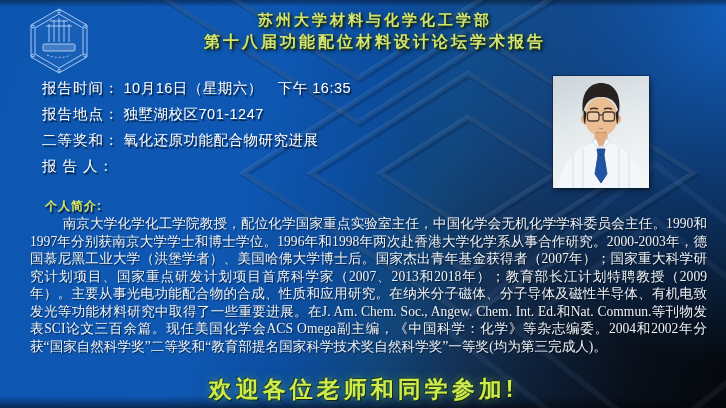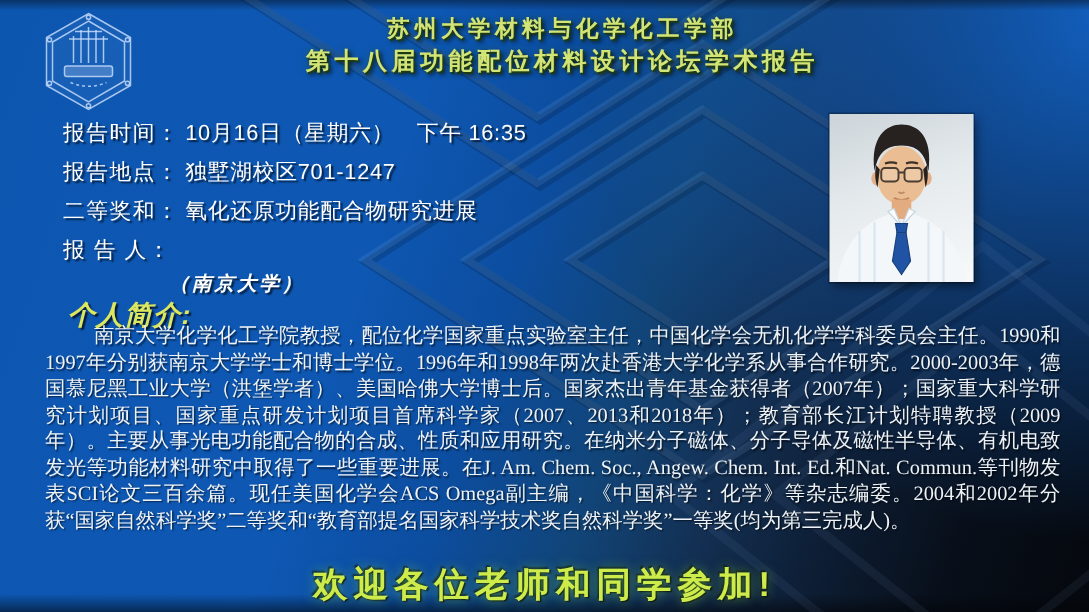--- a/index.html
+++ b/index.html
@@ -23,22 +23,22 @@
   .header .h3{font-size:16px;}
   .info{position:absolute;left:42px;top:79px;}
   .info-row{display:flex;height:26px;align-items:flex-start;
     color:#ffffff;font-weight:normal;font-size:14.5px;letter-spacing:1px;
     text-shadow:1.5px 1.5px 1px rgba(0,0,0,0.65);}
   .info-row .val{margin-left:4px;letter-spacing:0.5px;}
   .affiliation{
     position:absolute;left:113px;top:180px;color:#ffffff;font-weight:bold;font-style:italic;
     font-size:13px;letter-spacing:2px;text-shadow:1.5px 1.5px 1px rgba(0,0,0,0.65);}
   .bio-heading{
-    position:absolute;left:45px;top:198px;color:#dce65e;font-weight:bold;font-style:italic;
-    font-size:18px;letter-spacing:1px;text-shadow:1.5px 1.5px 1px rgba(0,0,0,0.7);}
+    position:absolute;left:45px;top:198px;color:#dce65e;font-weight:bold;
+    font-size:12px;letter-spacing:1px;text-shadow:1.5px 1.5px 1px rgba(0,0,0,0.7);}
   .bio-text{
     position:absolute;left:30px;top:215px;width:677px;
     color:#eef3f8;font-size:13.6px;line-height:17.5px;text-align:justify;text-indent:2.4em;
     text-shadow:1px 1px 1px rgba(0,0,0,0.6);font-family:"Liberation Serif",serif;}
   .welcome{
     position:absolute;left:0;top:374px;width:100%;text-align:center;
     color:#cdeb4b;font-weight:bold;font-size:23px;letter-spacing:4px;
     text-shadow:0 0 8px rgba(140,220,60,0.55), 1px 1px 1px rgba(0,0,0,0.9), -1px -1px 1px rgba(0,0,0,0.6);}
   .photo{
     position:absolute;left:553px;top:76px;width:96px;height:112px;
@@ -105,21 +105,20 @@
       <span class="val">独墅湖校区701-1247</span>
     </div>
     <div class="info-row">
       <span class="lbl">二等奖和：</span>
       <span class="val">氧化还原功能配合物研究进展</span>
     </div>
     <div class="info-row">
       <span class="lbl">报 告 人：</span>
     </div>
   </div>
-  <div class="affiliation">（南京大学）</div>
 
   <div class="photo">
     <svg width="96" height="112" viewBox="0 0 96 112">
       <ellipse cx="31.5" cy="43" rx="3.6" ry="4.6" fill="#e3b189"></ellipse>
       <ellipse cx="64.5" cy="43" rx="3.6" ry="4.6" fill="#e3b189"></ellipse>
       <ellipse cx="48" cy="41" rx="16.5" ry="19.5" fill="#eabd92"></ellipse>
       <path d="M30,38 C27,15 38,7 48,7 C59,7 69,15 66,38 C64,29 61,21 48,21 C35,21 32,29 30,38 Z" fill="#272120"></path>
       <path d="M31,34 C30,40 30.5,45 32,49 L33.5,37 Z" fill="#272120"></path>
       <path d="M65,34 C66,40 65.5,45 64,49 L62.5,37 Z" fill="#272120"></path>
       <path d="M37,33 Q41.5,31.5 45,33" stroke="#3c2f26" stroke-width="1.4" fill="none"></path>

